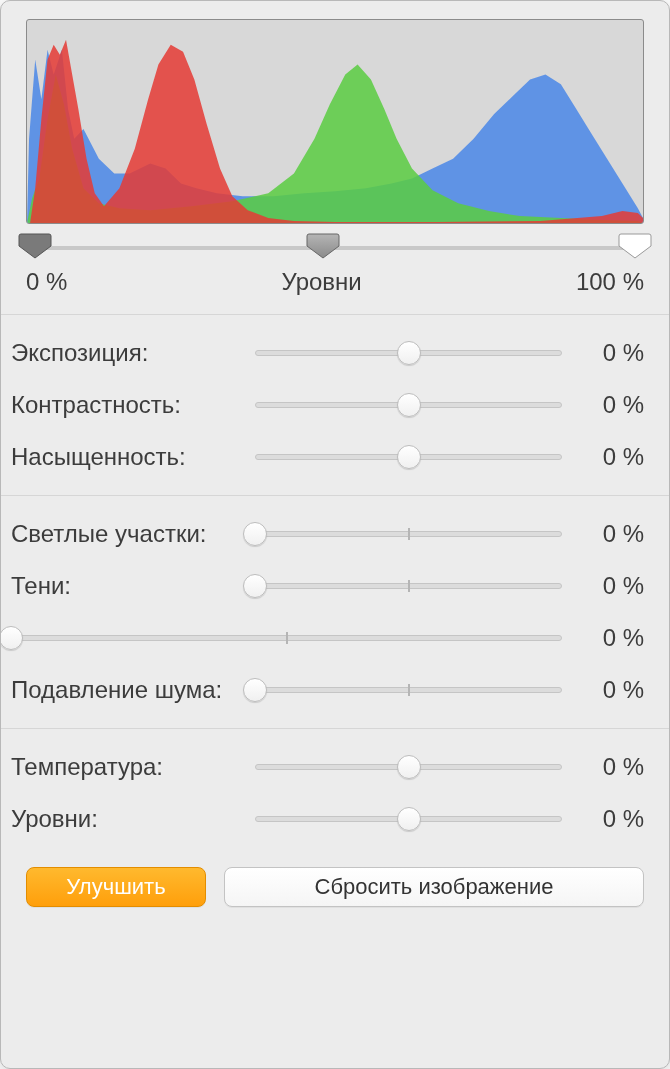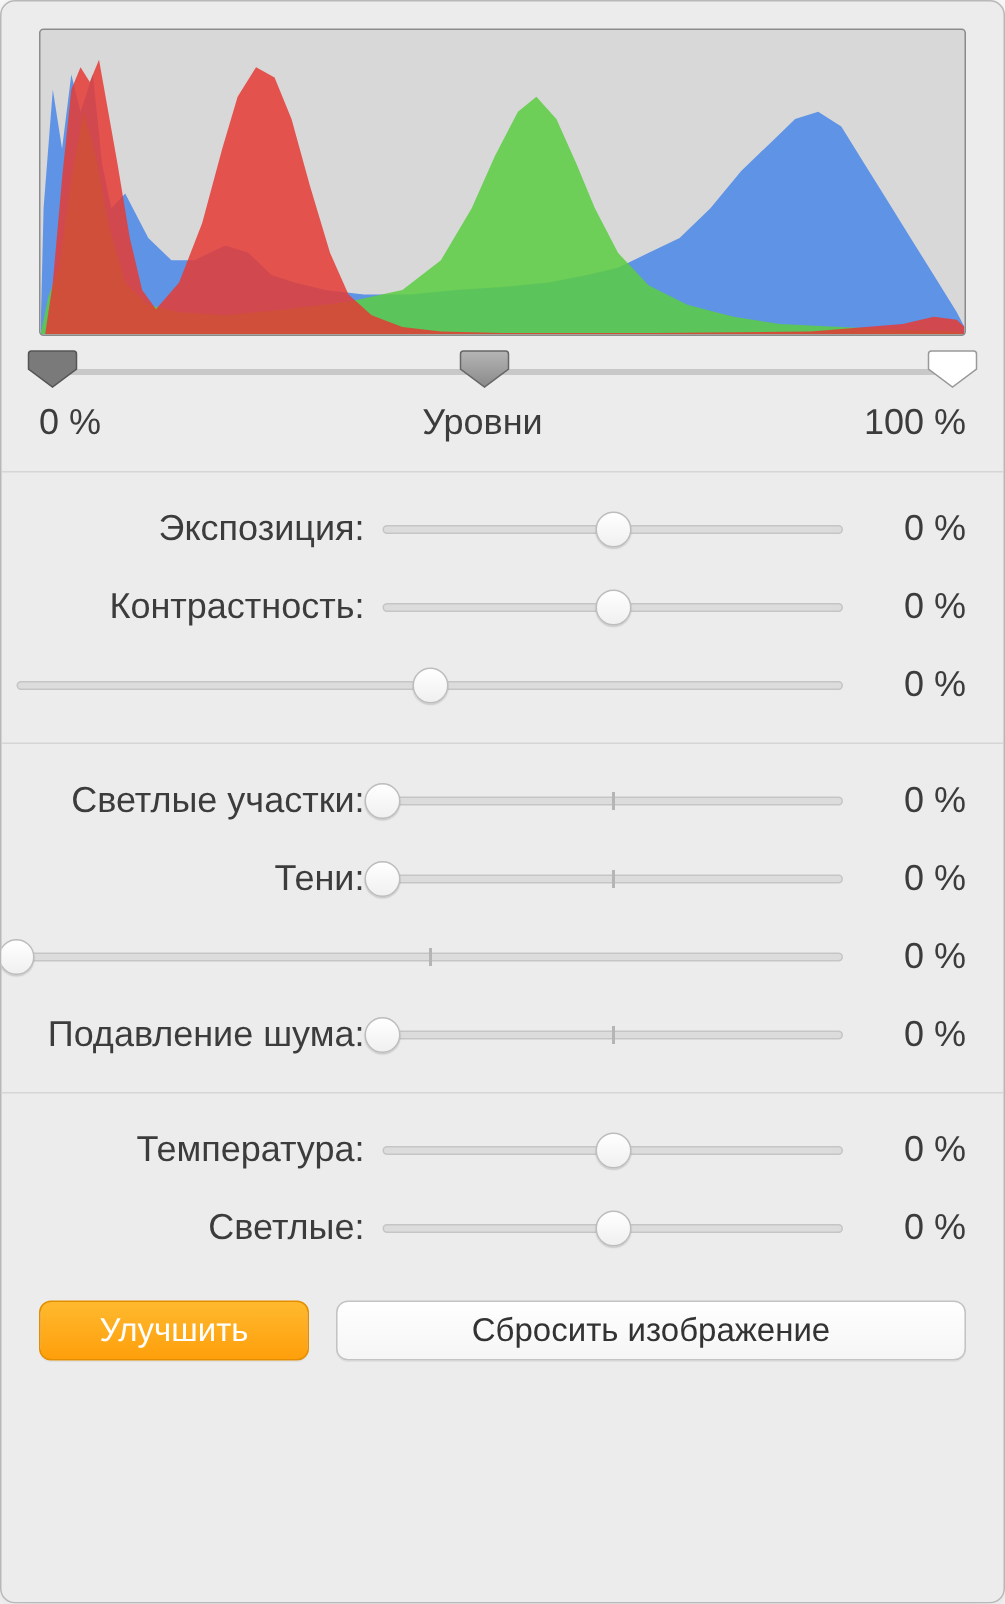--- a/index.html
+++ b/index.html
@@ -94,21 +94,21 @@
   }
   .sliders-group.last{border-bottom:none;}
   .slider-row{
     display:flex;
     align-items:center;
     height: 52px;
     gap: 12px;
   }
   .slider-row .lbl{
     width: 232px;
-    text-align:right;
+    text-align:left;
     font-size:24px;
     color:#3c3c3c;
   }
   .slider-row .val{
     width: 70px;
     text-align:right;
     font-size:24px;
     color:#3c3c3c;
     white-space: nowrap;
   }
@@ -238,20 +238,21 @@
           <div class="slider-row">
             <div class="lbl">Контрастность:</div>
             <div class="slider">
               <div class="track"></div>
               <div class="tick" style="left: 50%;"></div>
               <div class="thumb" style="left: 50%;"></div>
             </div>
             <div class="val">0 %</div>
           </div>
           <div class="slider-row">
+            <div class="lbl">Насыщенность:</div>
             <div class="slider">
               <div class="track"></div>
               <div class="tick" style="left: 50%;"></div>
               <div class="thumb" style="left: 50%;"></div>
             </div>
             <div class="val">0 %</div>
           </div>
         </div>
         <div class="sliders-group">
           <div class="slider-row">
@@ -294,21 +295,21 @@
           <div class="slider-row">
             <div class="lbl">Температура:</div>
             <div class="slider">
               <div class="track"></div>
               <div class="tick" style="left: 50%;"></div>
               <div class="thumb" style="left: 50%;"></div>
             </div>
             <div class="val">0 %</div>
           </div>
           <div class="slider-row">
-            <div class="lbl">Светлые:</div>
+            <div class="lbl">Уровни:</div>
             <div class="slider">
               <div class="track"></div>
               <div class="tick" style="left: 50%;"></div>
               <div class="thumb" style="left: 50%;"></div>
             </div>
             <div class="val">0 %</div>
           </div>
         </div>
       </div>
 

